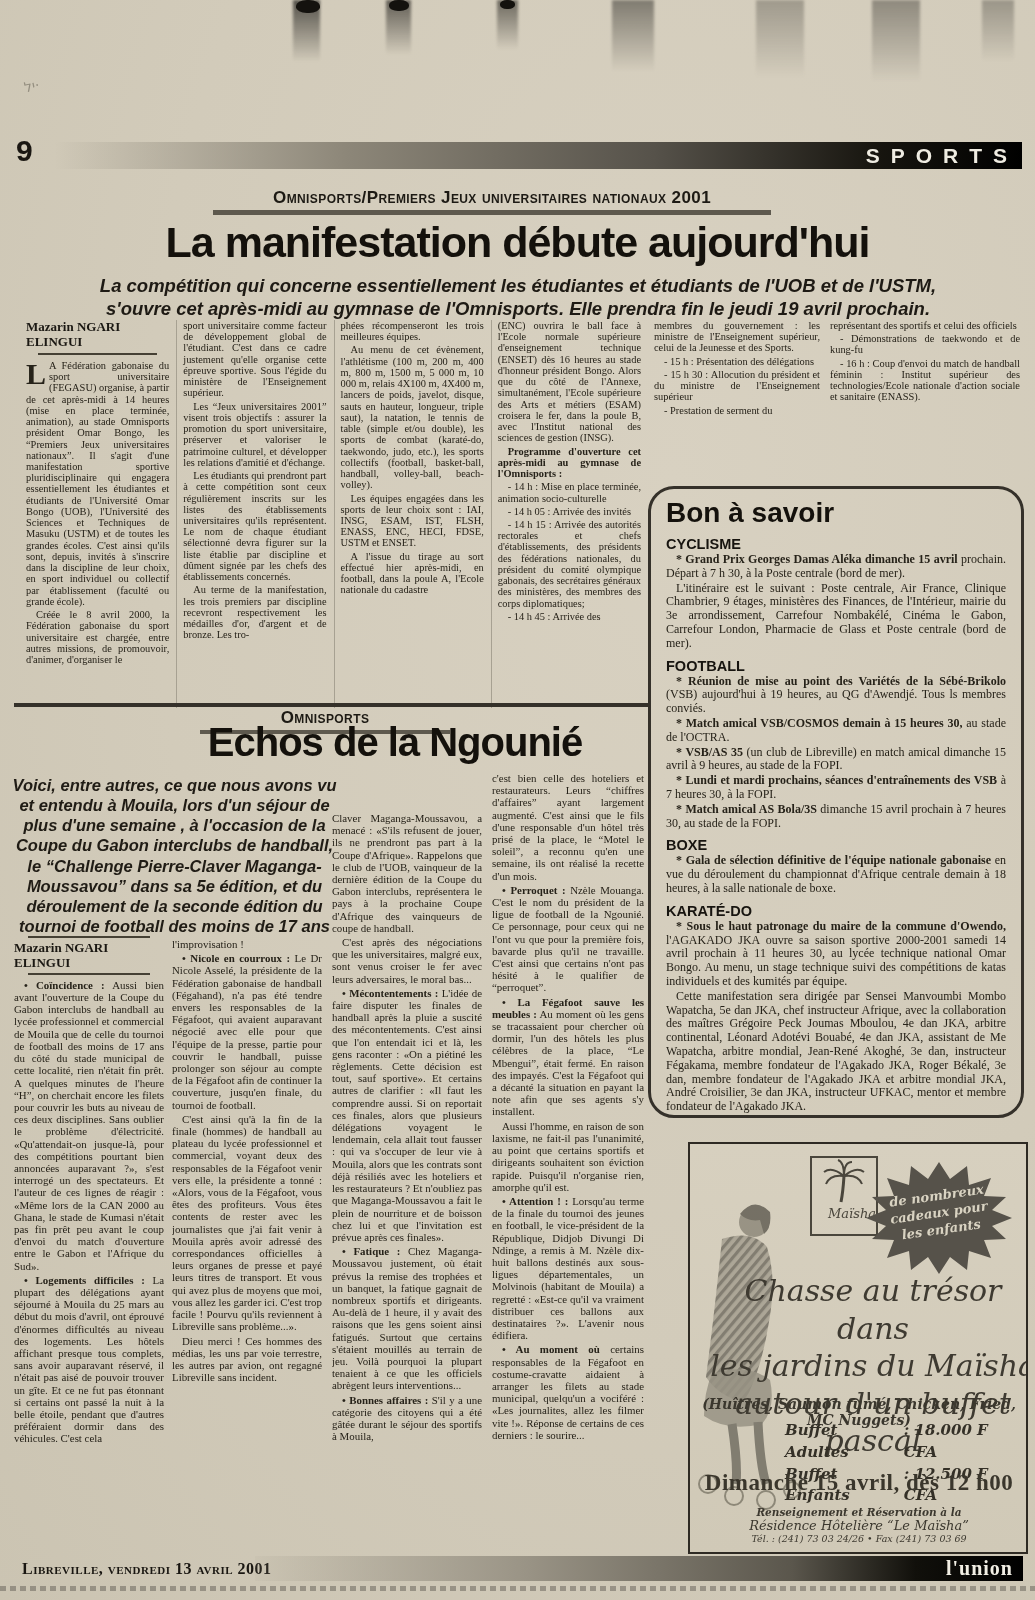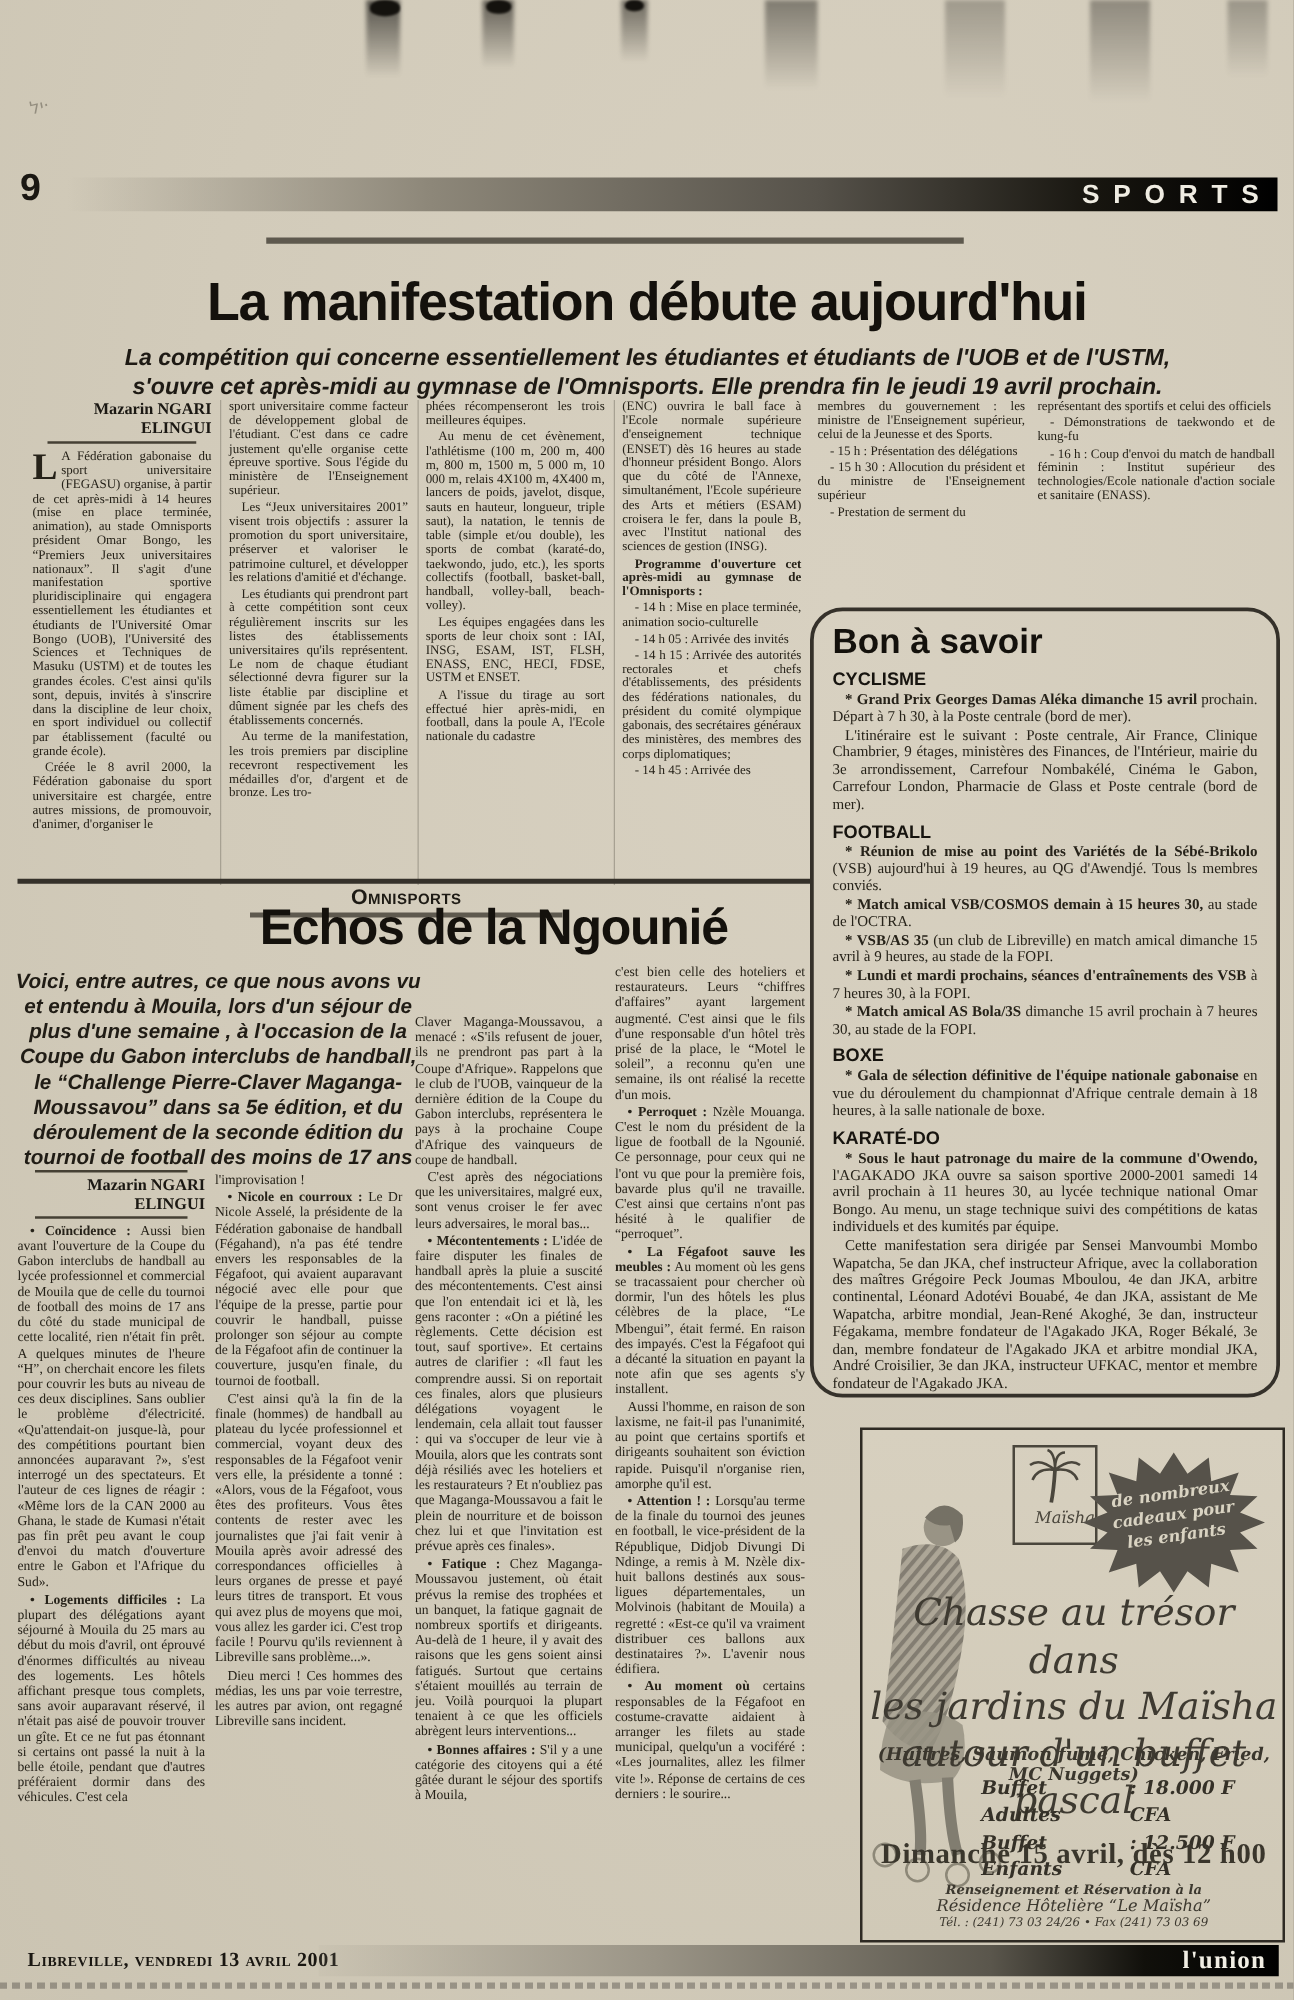--- a/index.html
+++ b/index.html
@@ -27,21 +27,21 @@
   .standfirst{position:absolute;left:78px;top:274px;width:880px;margin:0;text-align:center;
       font:italic 600 18.5px/1.25 "Liberation Sans",sans-serif;color:#1e1a14;}
   .headline2{position:absolute;left:145px;top:722px;width:500px;margin:0;text-align:center;
       font:bold 40px/1 "Liberation Sans",sans-serif;letter-spacing:-1px;color:#14110c;}
   
   .bt{font-size:10.4px;line-height:1.08;text-align:justify;}
   .bt p{margin:0 0 2px;text-indent:10px;}
   .bt p.noind{text-indent:0;}
   .lead{font-weight:bold;}
   .dc{float:left;font:bold 30px/0.82 "Liberation Serif",serif;padding:2px 3px 0 0;}
-  .byline{text-align:right;font:bold 13px/1.15 "Liberation Serif",serif;color:#1b1813;}
+  .byline{text-align:left;font:bold 13px/1.15 "Liberation Serif",serif;color:#1b1813;}
   .brule{height:2px;background:#454034;margin:3px 12px 5px;}
   .a1cols{position:absolute;left:20px;top:320px;width:628px;height:388px;display:flex;overflow:hidden;}
   .a1cols .col{flex:1;padding:0 7px 0 6px;border-right:1px solid #a7a192;overflow:hidden;}
   .a1cols .col:last-child{border-right:none;}
   .a1c5{position:absolute;left:654px;top:320px;width:166px;height:162px;overflow:hidden;}
   .a1c6{position:absolute;left:830px;top:320px;width:190px;height:162px;overflow:hidden;}
   .a1rule{position:absolute;left:14px;top:703px;width:634px;height:4px;background:#35312a;}
   
   .bas{position:absolute;left:648px;top:486px;width:376px;height:632px;box-sizing:border-box;
       border:3px solid #35312a;border-radius:26px;padding:8px 15px;overflow:hidden;}
@@ -63,21 +63,21 @@
   
   .ad{position:absolute;left:688px;top:1142px;width:340px;height:412px;box-sizing:border-box;
       border:2px solid #2e2a23;background:linear-gradient(180deg,#d7d0bf,#d0c9b7);overflow:hidden;}
   .ad-logo{position:absolute;left:120px;top:12px;width:64px;height:76px;border:2px solid #4a463c;
       text-align:center;color:#4a463c;}
   .ad-logo .mname{font:italic 13px "DejaVu Serif",serif;display:block;margin-top:-2px;padding-left:16px;}
   .ad-burst{position:absolute;right:12px;top:14px;width:150px;height:120px;}
   .ad-burst svg{position:absolute;left:0;top:0;}
   .ad-burst .btxt{position:absolute;left:18px;top:30px;width:114px;text-align:center;
       font:italic bold 13px/1.3 "DejaVu Serif",serif;color:#d9d3c2;transform:rotate(-8deg);}
-  .ad-script{position:absolute;left:6px;top:128px;width:326px;text-align:center;margin:0;
+  .ad-script{position:absolute;left:20px;top:128px;width:326px;text-align:center;margin:0;
       font:italic 30px/1.25 "DejaVu Serif",serif;color:#3e3a31;}
   .ad-menu{position:absolute;left:6px;top:252px;width:326px;text-align:center;margin:0;
       font:italic bold 14px "DejaVu Serif",serif;color:#3a362d;}
   .ad-prices{position:absolute;left:95px;top:276px;width:240px;font:italic bold 15px/1.45 "DejaVu Serif",serif;color:#343027;}
   .ad-prices .row{display:flex;}
   .ad-prices .lbl{width:120px;}
   .ad-date{position:absolute;left:6px;top:326px;width:326px;text-align:center;margin:0;
       font:bold 23px "Liberation Serif",serif;color:#3a362c;letter-spacing:.5px;}
   .ad-contact{position:absolute;left:6px;top:362px;width:326px;text-align:center;color:#3c382f;}
   .ad-contact .c1{font:italic bold 10.5px "DejaVu Serif",serif;display:block;}
@@ -110,20 +110,21 @@
   <div class="blotch" style="left:389px;top:0;width:20px;height:11px;"></div>
   <div class="blotch" style="left:500px;top:0;width:15px;height:9px;"></div>
   <div class="scratch">יל·</div>
 
   <div class="page-num">9</div>
   <div class="header-bar">
     <span class="section-title">SPORTS</span>
   </div>
 
   <div class="kicker k1">
+    <span class="ktext">Omnisports/Premiers Jeux universitaires nationaux 2001</span>
     <div class="krule"></div>
   </div>
   <h1 class="headline1">La manifestation débute aujourd'hui</h1>
   <p class="standfirst">La compétition qui concerne essentiellement les étudiantes et étudiants de l'UOB et de l'USTM, s'ouvre cet après-midi au gymnase de l'Omnisports. Elle prendra fin le jeudi 19 avril prochain.</p>
 
   <div class="a1cols">
     <div class="col bt">
       <div class="byline">
         <div>Mazarin NGARI</div>
         <div>ELINGUI</div>

